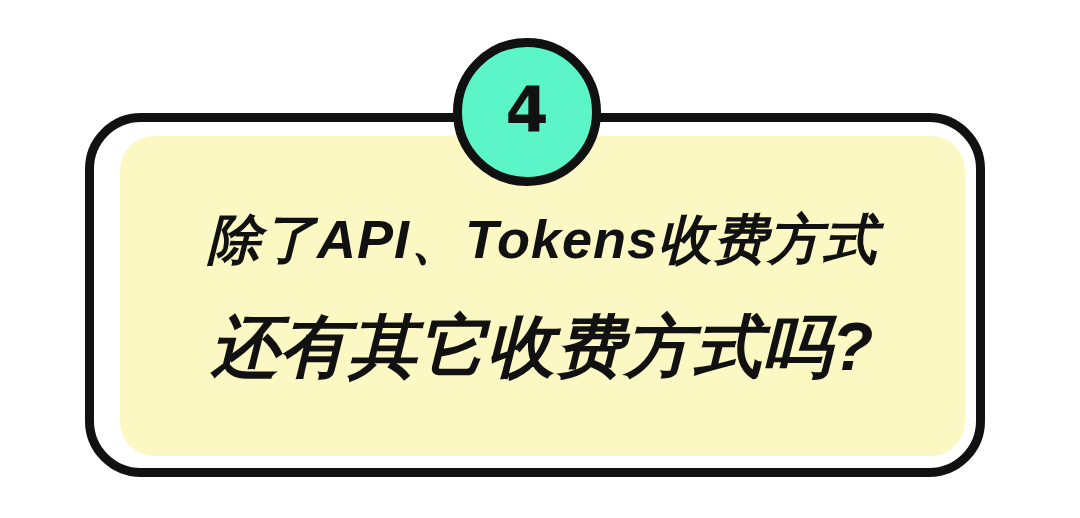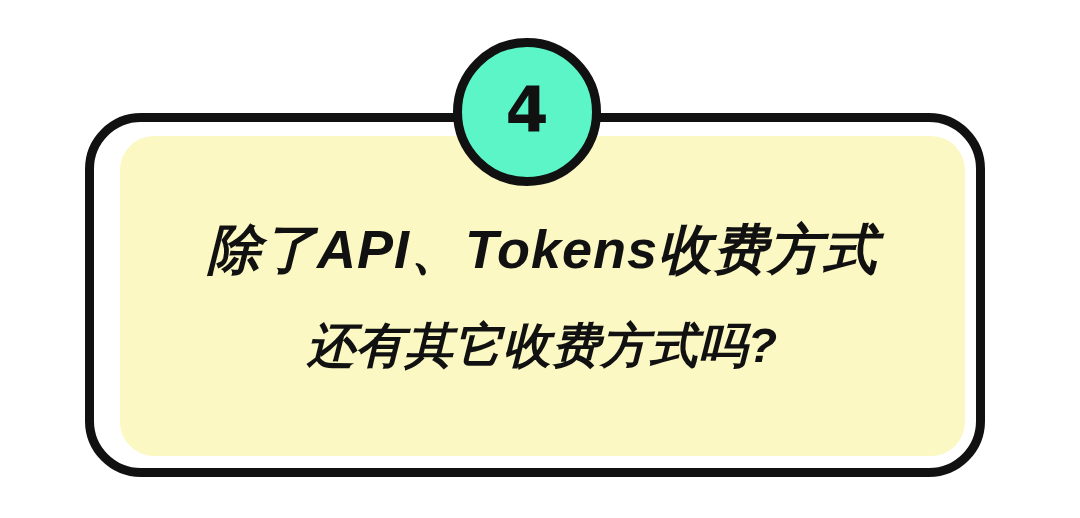--- a/index.html
+++ b/index.html
@@ -69,21 +69,21 @@
     font-style: italic;
     letter-spacing: 1px;
     white-space: nowrap;
     line-height: 1;
     text-align: center;
   }
   .line-1 {
     font-size: 54px;
   }
   .line-2 {
-    font-size: 48px;
+    font-size: 68px;
   }
 
   
   .badge {
     position: absolute;
     left: 453px;
     top: 38px;
     width: 148px;
     height: 148px;
     box-sizing: border-box;

